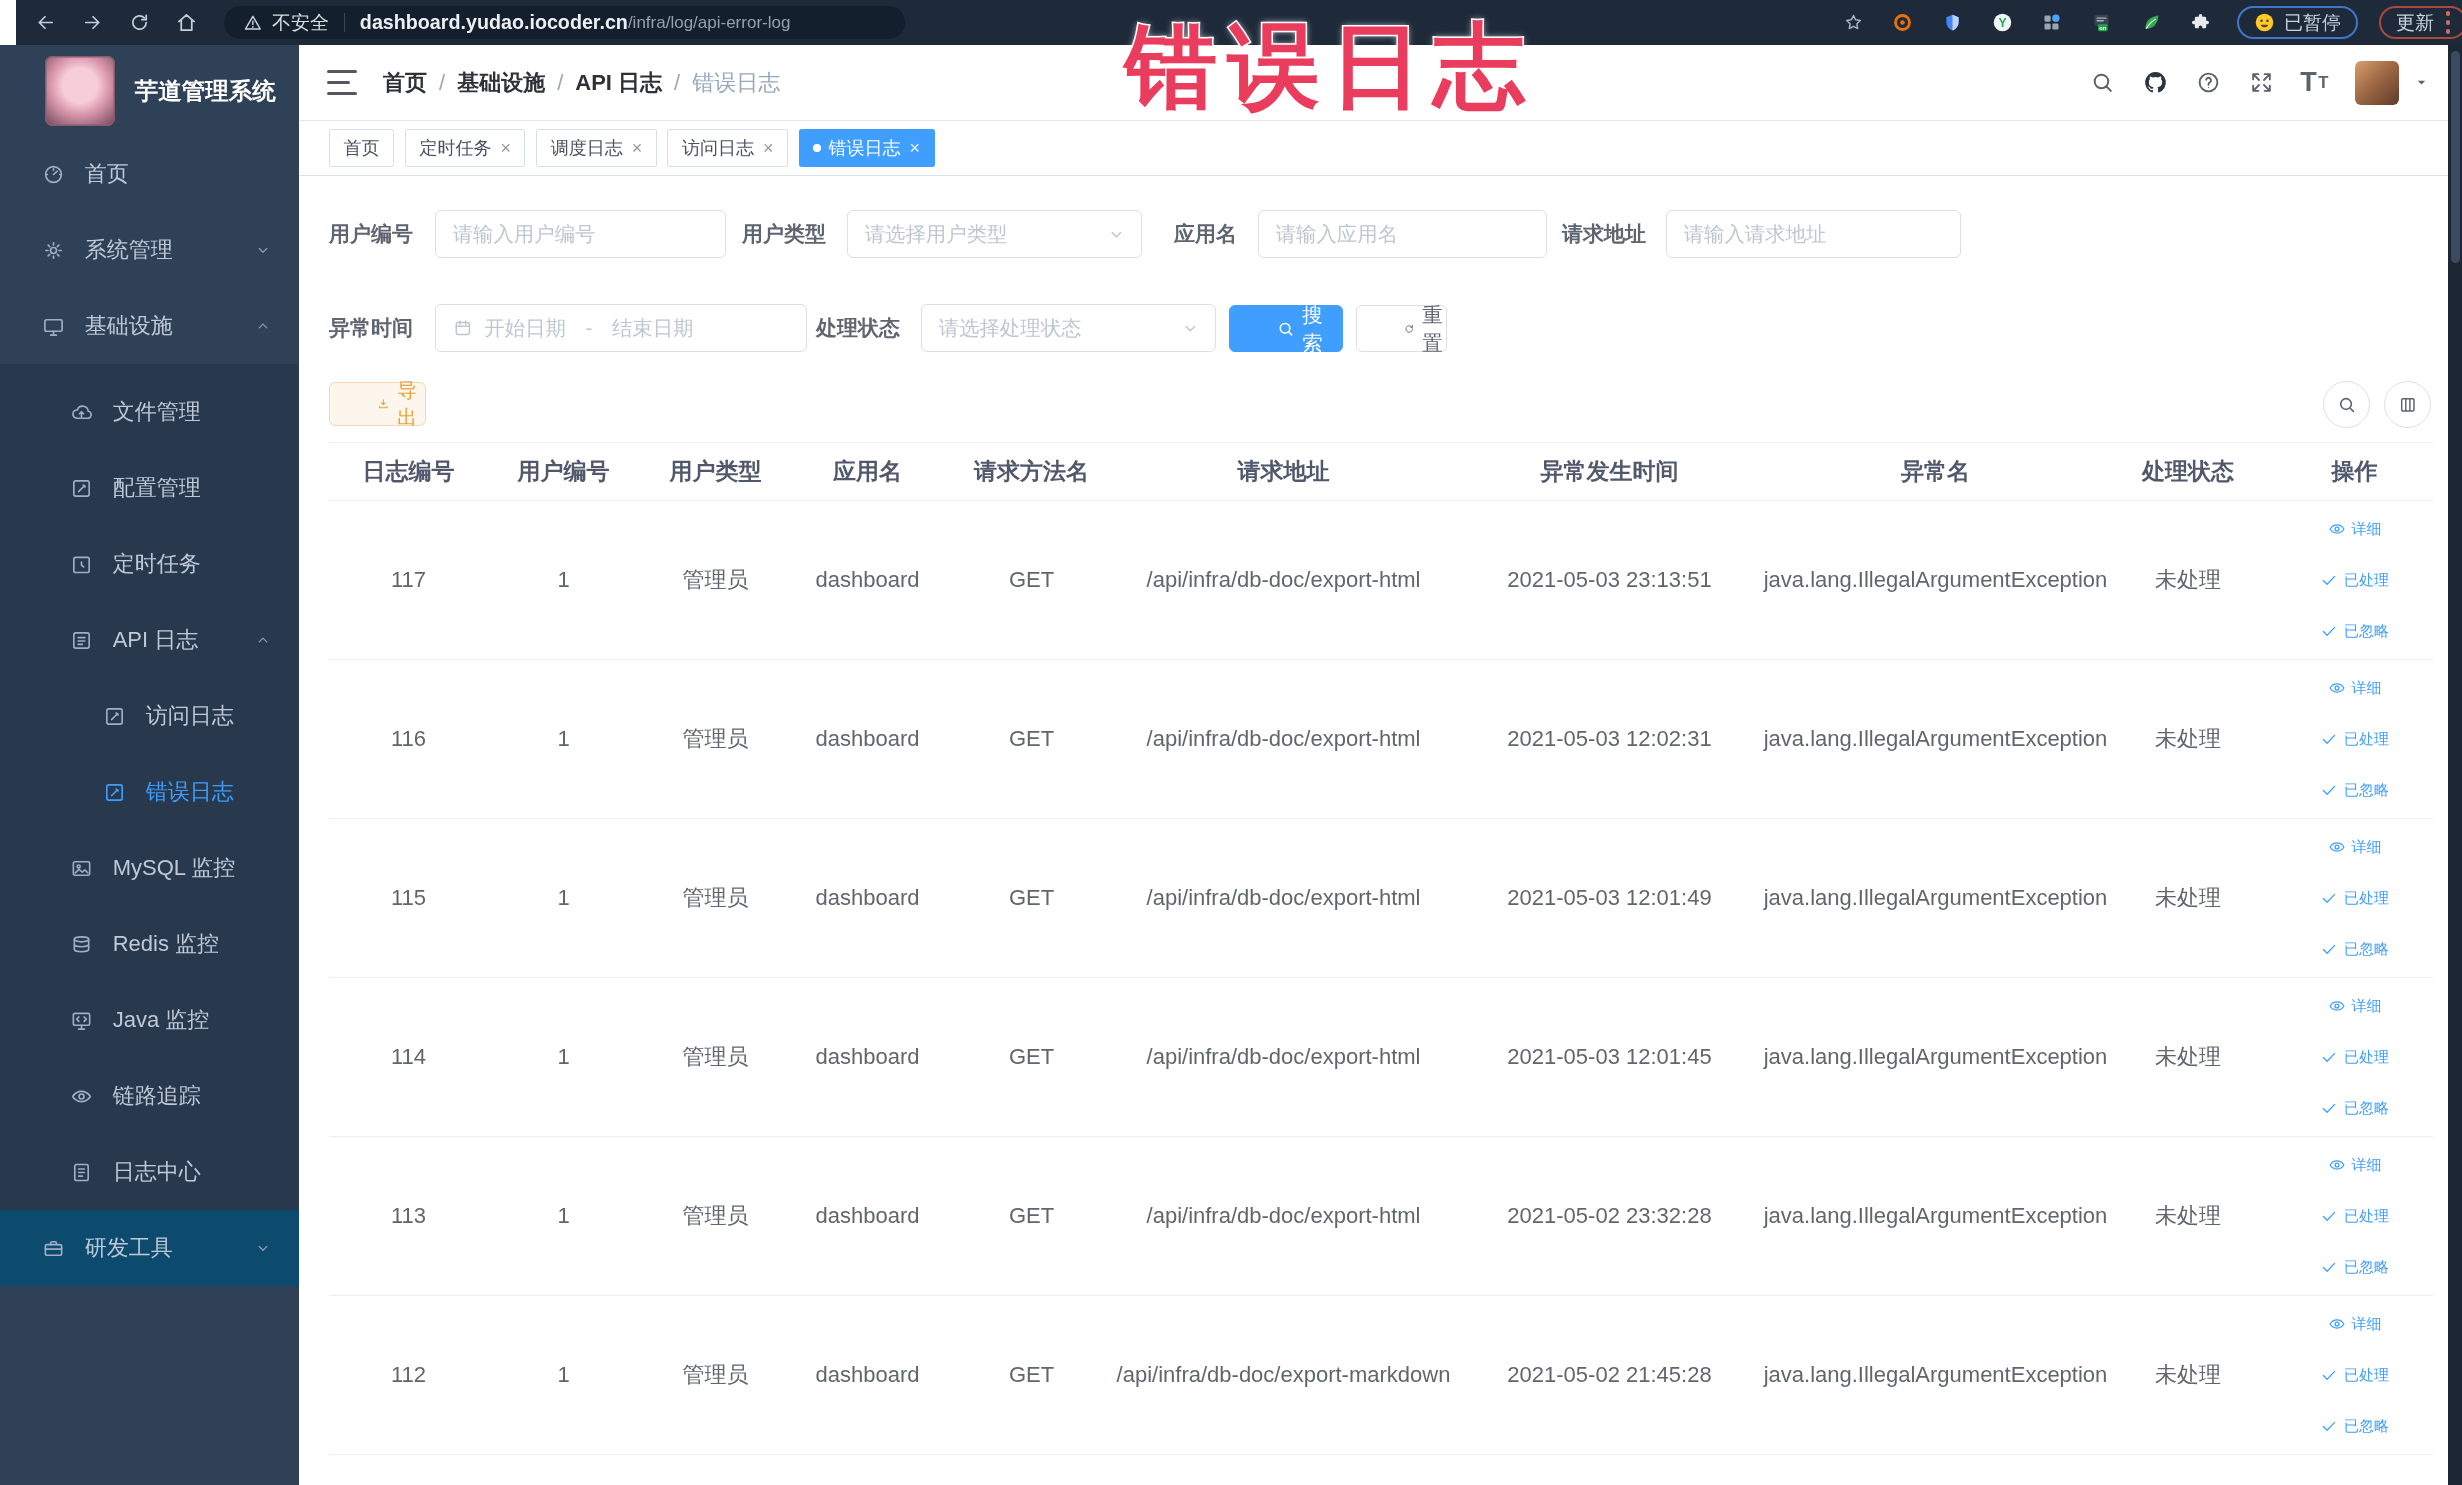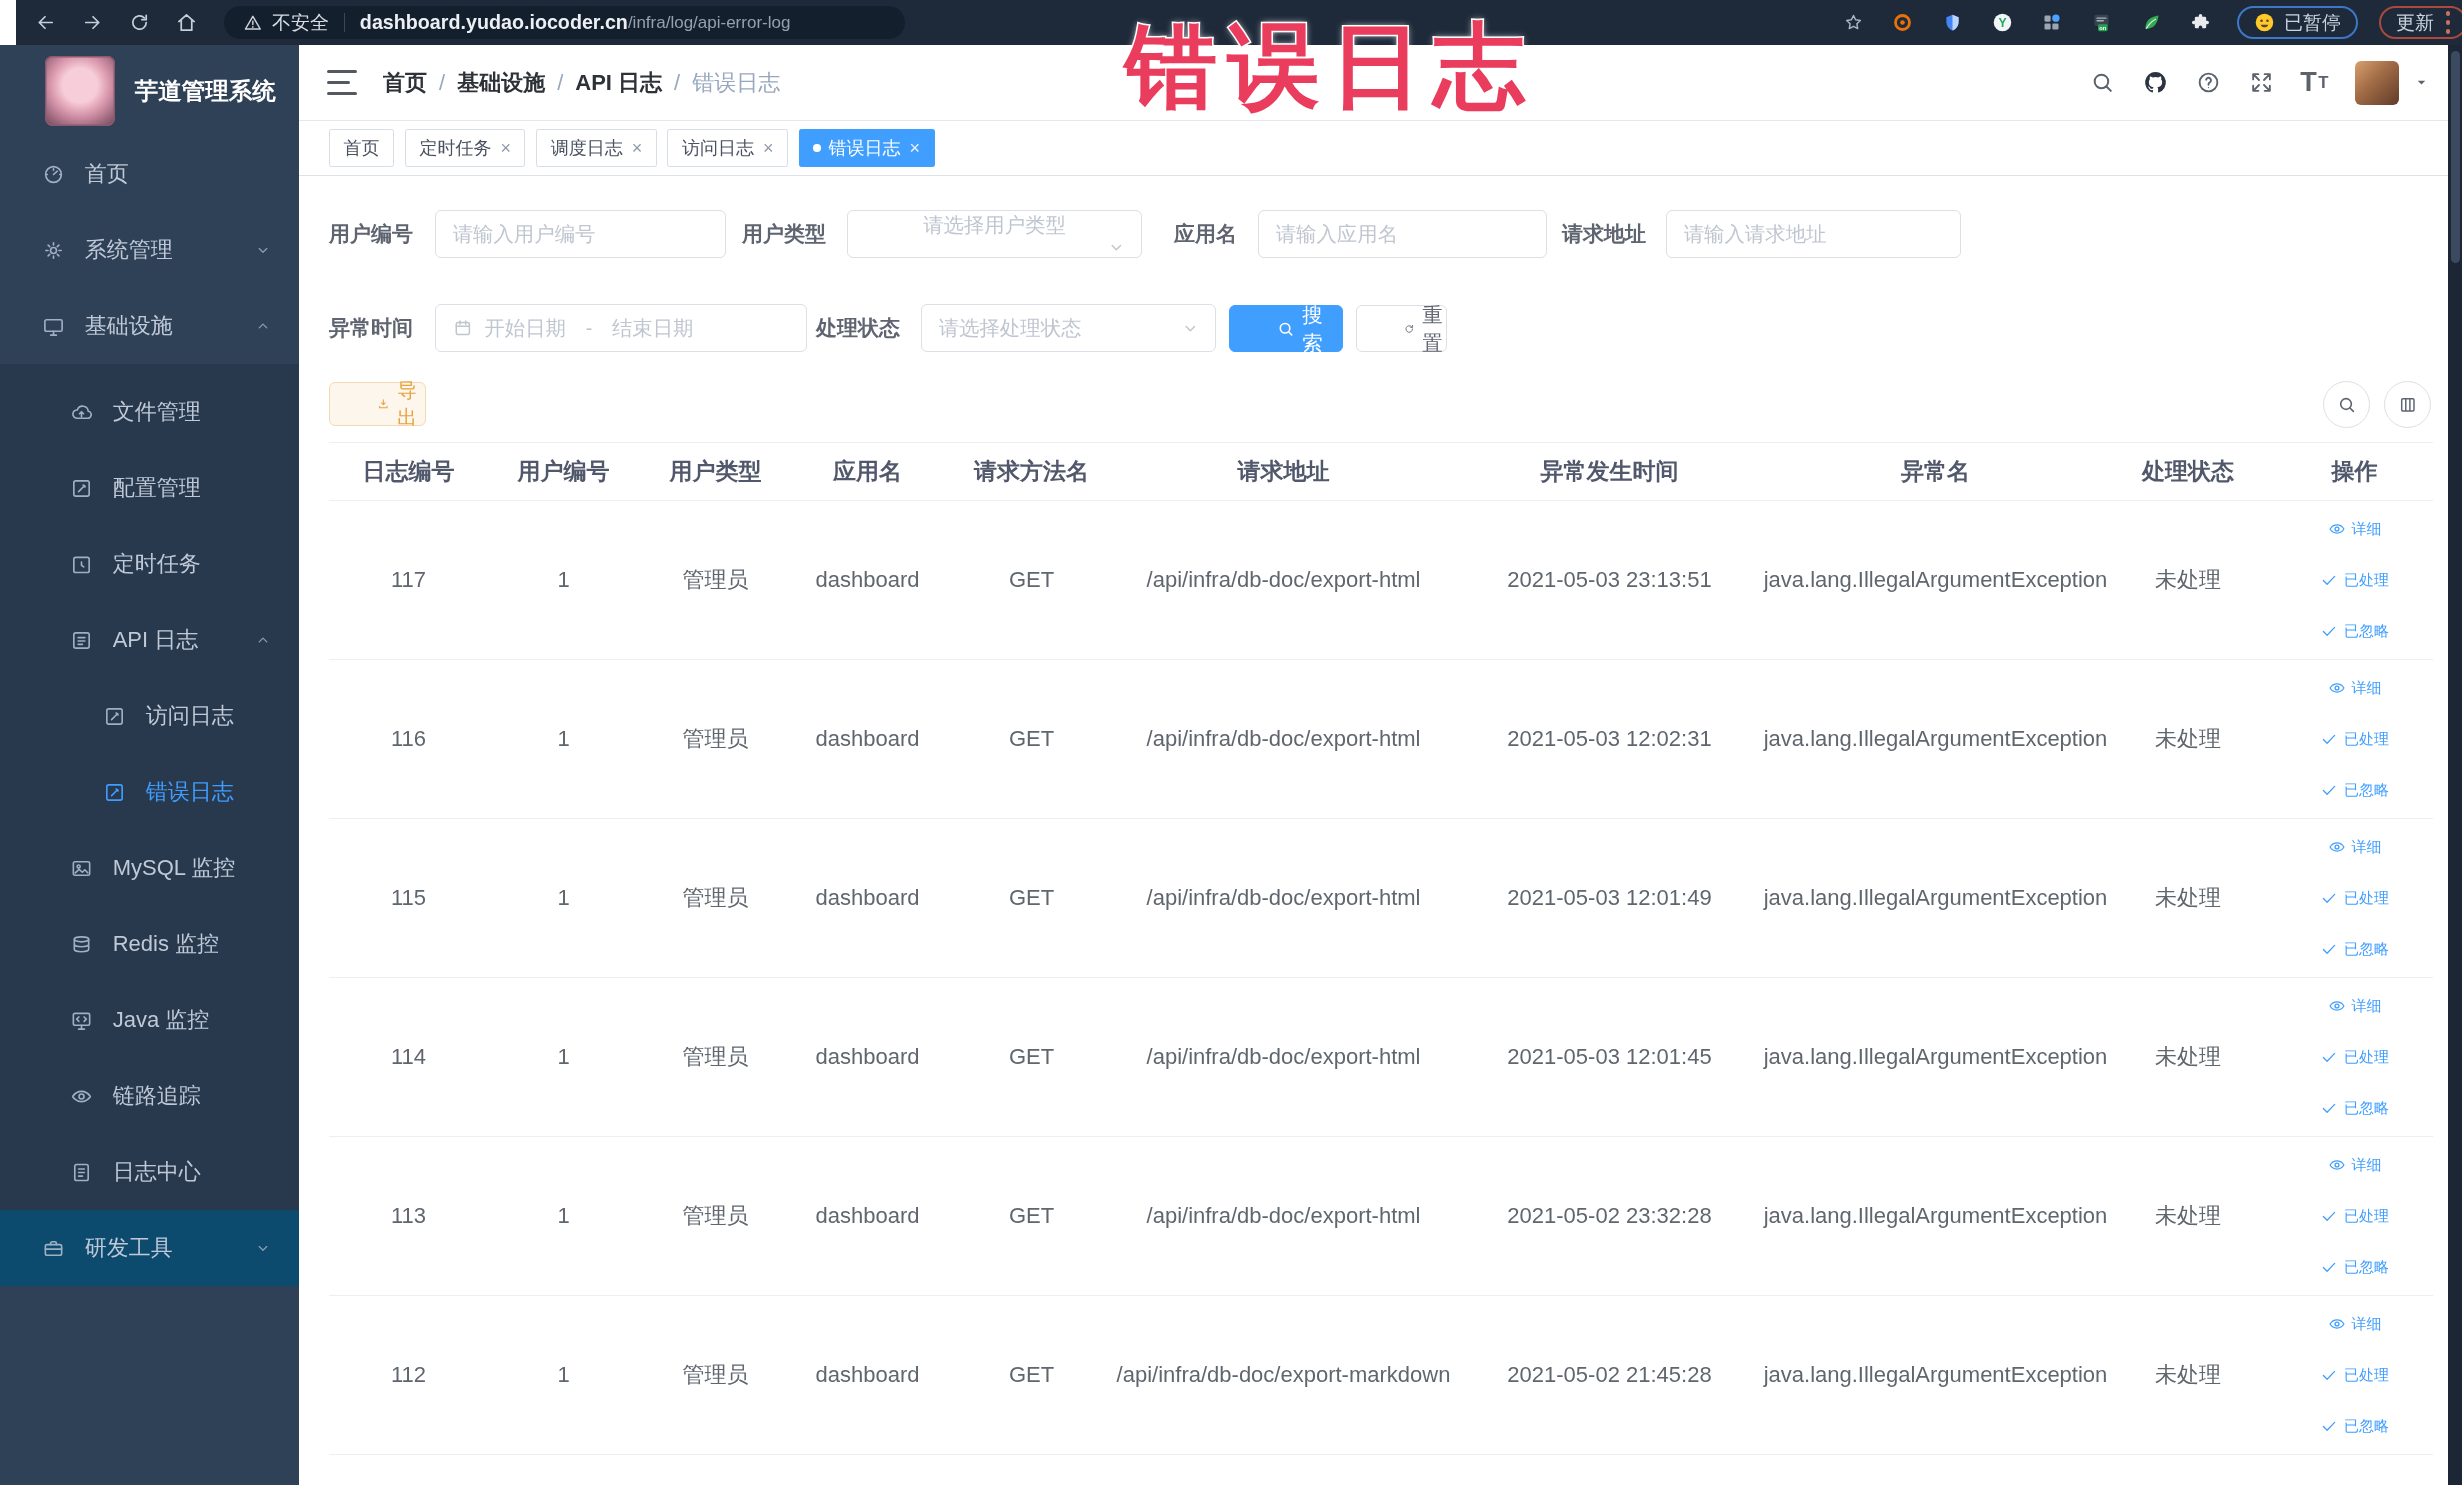--- a/index.html
+++ b/index.html
@@ -491,21 +491,21 @@
           <span class="close">×</span>
         </div>
       </div>
 
     <div>
       <div class="f-label" style="left:30px; top:165px;">用户编号</div>
       <div class="f-input" style="left:136px; top:165px; width:291px;">
         <span class="placeholder">请输入用户编号</span>
       </div>
       <div class="f-label" style="left:443px; top:165px;">用户类型</div>
-      <div class="f-input" style="left:548px; top:165px; width:295px;flex-direction:column;">
+      <div class="f-input" style="left:548px; top:165px; width:295px;">
         <span class="placeholder">请选择用户类型</span>
         <span class="sel-arrow">
             <svg viewBox="0 0 24 24" fill="none" stroke="currentColor" stroke-width="2" stroke-linecap="round" stroke-linejoin="round">
               <path d="M6 9.5l6 6 6-6"></path>
             </svg>
           </span>
       </div>
       <div class="f-label" style="left:875px; top:165px;">应用名</div>
       <div class="f-input" style="left:959px; top:165px; width:289px;">
         <span class="placeholder">请输入应用名</span>

